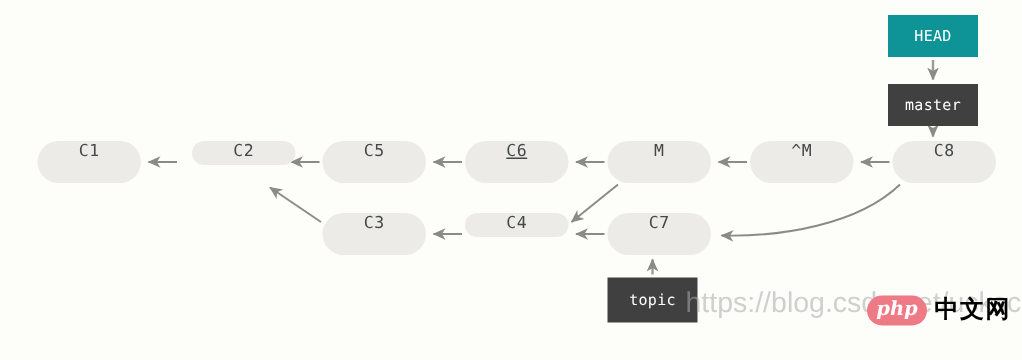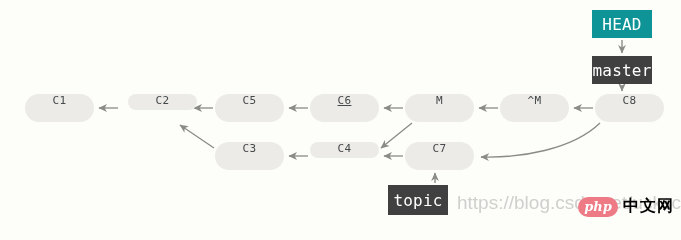--- a/index.html
+++ b/index.html
@@ -32,21 +32,21 @@
     font-size: 11px;
     font-family: "DejaVu Sans Mono", "Liberation Mono", monospace;
     letter-spacing: 0.3px;
     box-sizing: border-box;
   }
   .ref {
     position: absolute;
     display: flex;
     align-items: center;
     justify-content: center;
-    font-size: 16px;
+    font-size: 10px;
     font-family: "DejaVu Sans Mono", "Liberation Mono", monospace;
     color: #ffffff;
     box-sizing: border-box;
     letter-spacing: 0.2px;
   }
   .ref-head { background: #0e9497; }
   .ref-branch { background: #404040; align-items: center; }
 
   
   #watermark-url {
@@ -150,21 +150,21 @@
 <div class="node" style="left:405px;top:142px;width:69px;height:28px;">
     <span>C7</span>
   </div>
 
 <div class="ref ref-head" style="left:592px;top:10px;width:60px;height:28px;">
     <span>HEAD</span>
   </div>
 <div class="ref ref-branch" style="left:592px;top:56px;width:60px;height:28px;">
     <span>master</span>
   </div>
-<div class="ref ref-branch" style="left:388px;top:185px;width:60px;height:30px;">
+<div class="ref ref-branch" style="left:405px;top:185px;width:60px;height:30px;">
     <span>topic</span>
   </div>
 
 <div id="watermark-url">https://blog.csdn.net/ucksczhd</div>
 <div id="watermark-logo">
   <span class="php-pill">php</span>
   <span class="cn-text">中文网</span>
 </div>
 
 </body></html>

